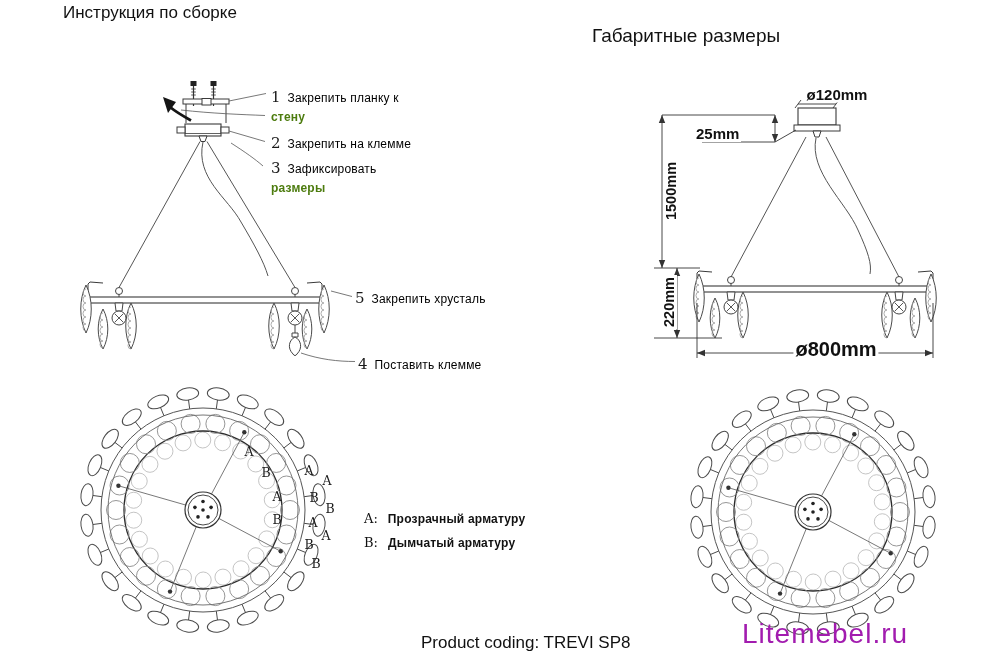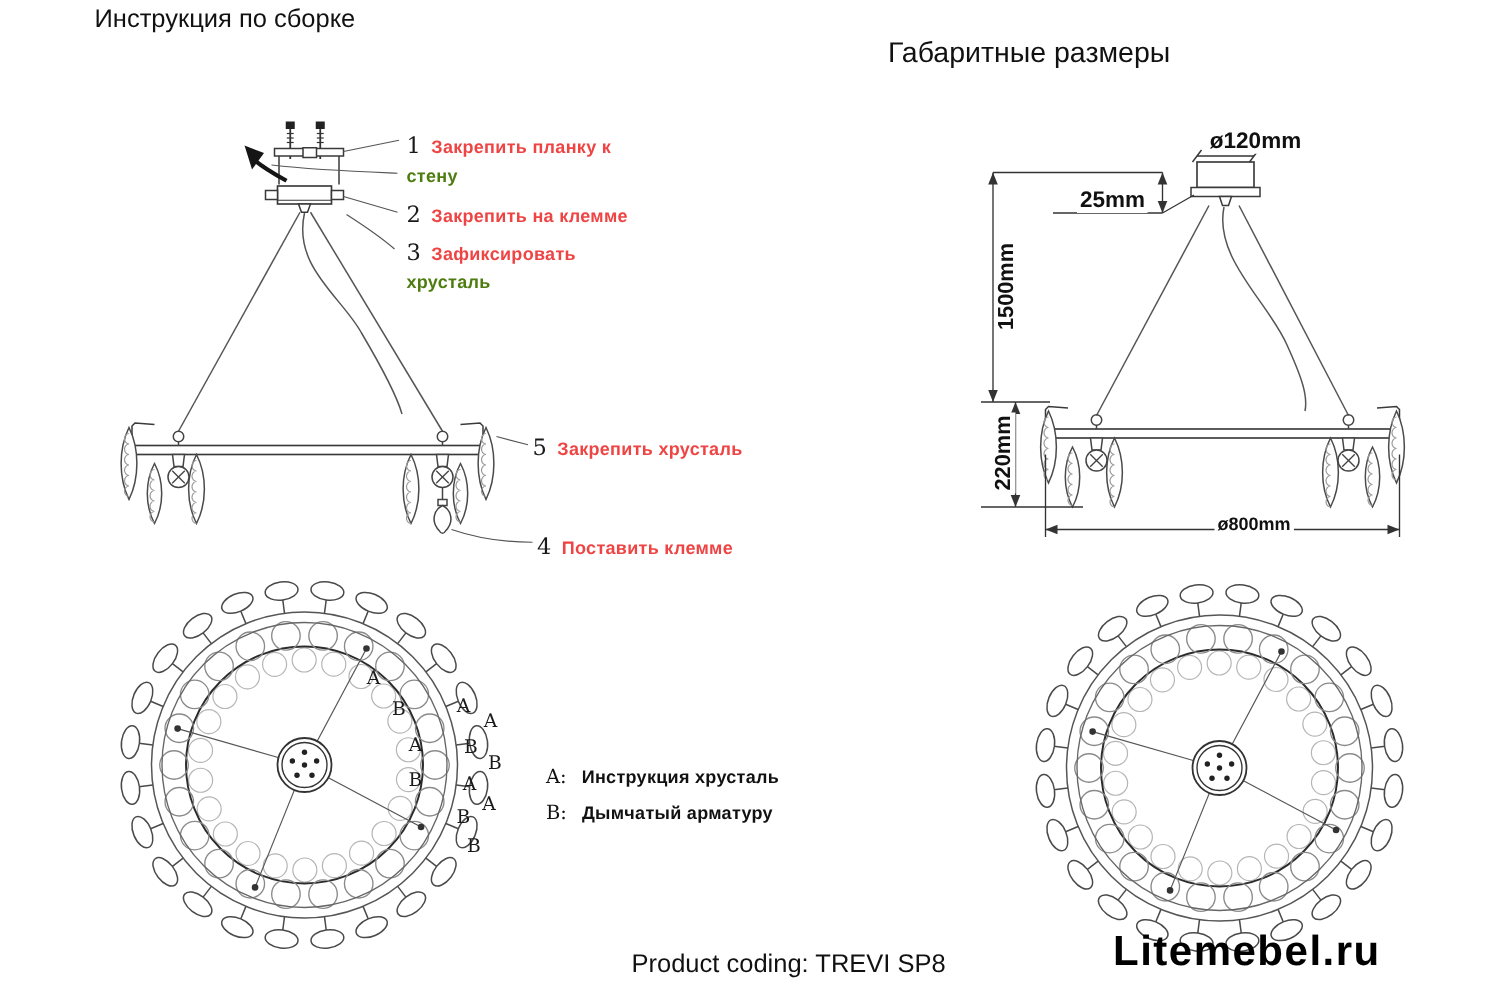--- a/index.html
+++ b/index.html
@@ -3,34 +3,34 @@
 <meta charset="utf-8">
 <style>
   html,body{margin:0;padding:0;background:#fff;}
   .stage{position:relative;width:997px;height:660px;background:#fff;overflow:hidden;
          font-family:"Liberation Sans",sans-serif;color:#111;}
   .stage svg{position:absolute;left:0;top:0;}
   .title{position:absolute;font-size:17px;white-space:nowrap;}
   .title-big{font-size:19px;}
   .callout{position:absolute;display:flex;gap:7px;align-items:baseline;white-space:nowrap;}
   .co-num{font-family:"DejaVu Serif",serif;font-size:15px;color:#1a1a1a;}
-  .co-txt{font-size:12px;font-weight:700;letter-spacing:.2px;color:#ef4444;}
+  .co-txt{font-size:12px;font-weight:400;letter-spacing:.2px;color:#000000;}
   .co-cont{position:absolute;font-size:12px;font-weight:600;letter-spacing:.2px;color:#4d7c0f;white-space:nowrap;}
   .dim{position:absolute;font-size:15px;font-weight:600;background:#fff;padding:0 2px;white-space:nowrap;}
-  .dim-big{font-size:12px;}
+  .dim-big{font-size:20px;}
   .ctr{transform:translate(-50%,-50%);margin-left:20px;}
   .rot{transform:translate(-50%,-50%) rotate(-90deg);}
   .ab{position:absolute;font-family:"DejaVu Serif",serif;font-size:12.5px;color:#1a1a1a;
       transform:translate(-50%,-50%);line-height:1;}
   .legend-row{position:absolute;display:flex;gap:10px;align-items:baseline;white-space:nowrap;}
   .lg-key{font-family:"DejaVu Serif",serif;font-size:13px;}
   .lg-txt{font-size:12px;font-weight:600;letter-spacing:.2px;}
   .product{position:absolute;font-size:17px;white-space:nowrap;}
-  .watermark{position:absolute;font-size:28px;letter-spacing:1px;color:#000000;
-             pointer-events:none;white-space:nowrap;font-weight:bold;}
+  .watermark{position:absolute;font-size:28px;letter-spacing:1px;color:#a21caf;
+             pointer-events:none;white-space:nowrap;}
 </style>
 </head>
 <body>
 
 <div class="stage">
 
   <svg width="997" height="660" viewBox="0 0 997 660">
     <g id="g-left-side">
         <rect x="190.5" y="81" width="6" height="5" fill="#222"></rect>
         <line x1="193.5" y1="86" x2="193.5" y2="106" stroke="#333" stroke-width="1.2"></line>
@@ -393,54 +393,54 @@
 
   <div class="callout" style="left:271px;top:134px;">
     <span class="co-num">2</span>
     <span class="co-txt">Закрепить на клемме</span>
   </div>
 
   <div class="callout" style="left:271px;top:159px;">
     <span class="co-num">3</span>
     <span class="co-txt">Зафиксировать</span>
   </div>
-  <div class="co-cont" style="left:271px;top:181px;">хрусталь</div>
+  <div class="co-cont" style="left:271px;top:181px;">размеры</div>
 
   <div class="callout" style="left:355px;top:289px;">
     <span class="co-num">5</span>
     <span class="co-txt">Закрепить хрусталь</span>
   </div>
 
   <div class="callout" style="left:358px;top:355px;">
     <span class="co-num">4</span>
     <span class="co-txt">Поставить клемме</span>
   </div>
 
   <div class="dim ctr" style="left:817px;top:94px;">ø120mm</div>
-  <div class="dim" style="left:718px;top:125px;">25mm</div>
+  <div class="dim" style="left:694px;top:125px;">25mm</div>
   <div class="dim rot" style="left:671px;top:191px;font-size:14.5px;">1500mm</div>
   <div class="dim rot" style="left:669px;top:302px;font-size:14.5px;">220mm</div>
   <div class="dim dim-big ctr" style="left:816px;top:349px;">ø800mm</div>
 
   <span class="ab" style="left:249px;top:452px;">A</span>
   <span class="ab" style="left:266px;top:473px;">B</span>
   <span class="ab" style="left:309px;top:471px;">A</span>
   <span class="ab" style="left:327px;top:481px;">A</span>
   <span class="ab" style="left:277px;top:497px;">A</span>
   <span class="ab" style="left:314px;top:498px;">B</span>
   <span class="ab" style="left:330px;top:509px;">B</span>
   <span class="ab" style="left:277px;top:520px;">B</span>
   <span class="ab" style="left:313px;top:523px;">A</span>
   <span class="ab" style="left:326px;top:536px;">A</span>
   <span class="ab" style="left:309px;top:545px;">B</span>
   <span class="ab" style="left:316px;top:564px;">B</span>
 
   <div class="legend-row" style="left:364px;top:511px;">
     <span class="lg-key">A:</span>
-    <span class="lg-txt">Инструкция хрусталь</span>
+    <span class="lg-txt">Прозрачный арматуру</span>
   </div>
   <div class="legend-row" style="left:364px;top:535px;">
     <span class="lg-key">B:</span>
     <span class="lg-txt">Дымчатый арматуру</span>
   </div>
 
   <div class="product" style="left:421px;top:633px;">Product coding: TREVI SP8</div>
   <div class="watermark" style="left:742px;top:618px;">Litemebel.ru</div>
 </div>
 

